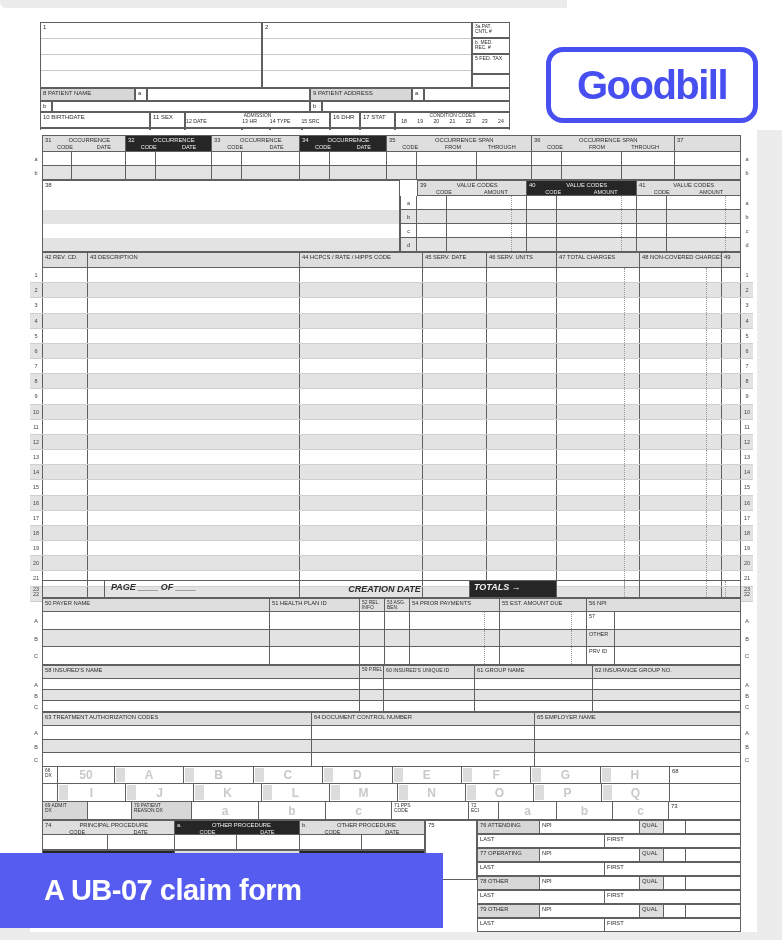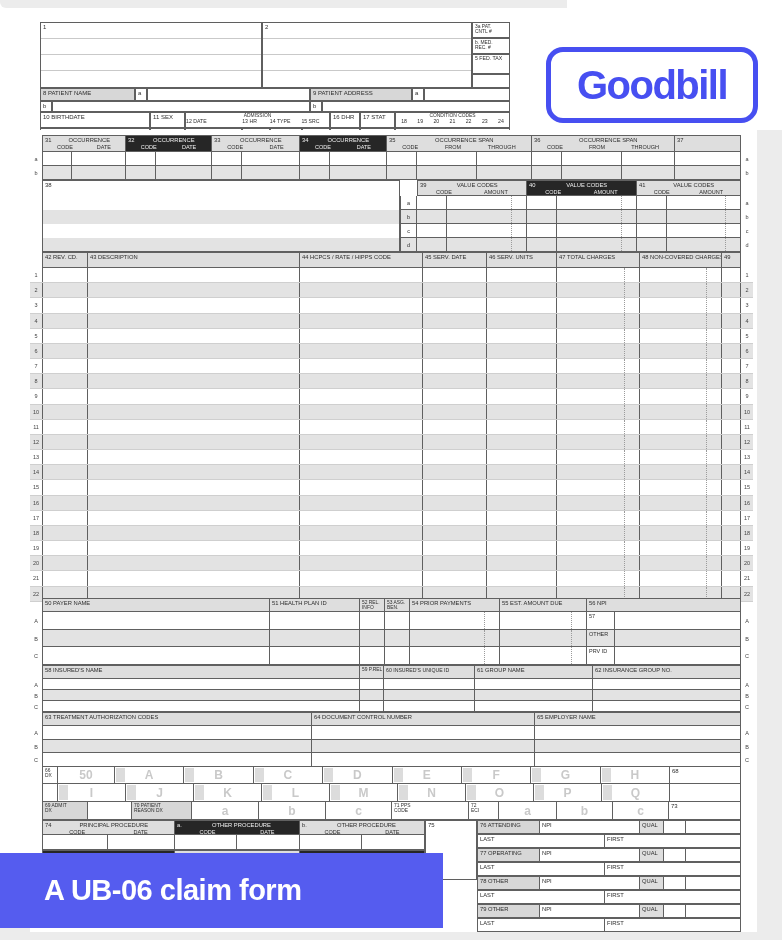--- a/index.html
+++ b/index.html
@@ -680,20 +680,34 @@
           <i class="dt"></i>
         </span>
       <span class="fc" style="flex:0 0 82px">
           <i class="dt"></i>
         </span>
       <span class="fc" style="flex:0 0 19px"></span>
       <span class="rn">22</span>
     </div>
     </div>
 
+  <div class="frow" style="top:450px;height:18px">
+    <span class="mn">23</span>
+    <span class="fc fl nt" style="flex:0 0 63px"></span>
+    <span class="fc nt ital" style="flex:0 0 195px;font-size:9px;padding-left:6px">PAGE ____ OF ____</span>
+    <span class="fc nt ital cent" style="flex:0 0 170px;font-size:9px">CREATION DATE</span>
+    <span class="fc nt dk ital" style="flex:0 0 87px;font-size:9px;padding-left:4px"><span>TOTALS</span> <span style="font-style:normal">→</span></span>
+    <span class="fc nt" style="flex:0 0 83px">
+        <i class="dt"></i>
+      </span>
+    <span class="fc nt" style="flex:0 0 101px">
+        <i class="dt"></i>
+      </span>
+    <span class="mn">23</span>
+  </div>
 
   <div class="fhead" style="left:12px;top:468px;width:699px;height:14px">
     <div class="hc first" style="flex:0 0 228px">50 PAYER NAME</div>
     <div class="hc" style="flex:0 0 90px">51 HEALTH PLAN ID</div>
     <div class="hc two" style="flex:0 0 25px"><span>52 REL.</span><br><span>INFO</span></div>
     <div class="hc two" style="flex:0 0 25px"><span>53 ASG.</span><br><span>BEN.</span></div>
     <div class="hc" style="flex:0 0 90px">54 PRIOR PAYMENTS</div>
     <div class="hc" style="flex:0 0 87px">55 EST. AMOUNT DUE</div>
     <div class="hc" style="flex:0 0 154px">56 NPI</div>
   </div>
@@ -1056,14 +1070,14 @@
       <div class="hc" style="flex:0 0 136px;background:#fff">FIRST</div>
     </div>
   </div>
 </div>
 
 <div class="logo">
   <span>Goodbill</span>
 </div>
 
 <div class="banner">
-  <span>A UB-06 claim form</span>
+  <span>A UB-07 claim form</span>
 </div>
 
 </body></html>

